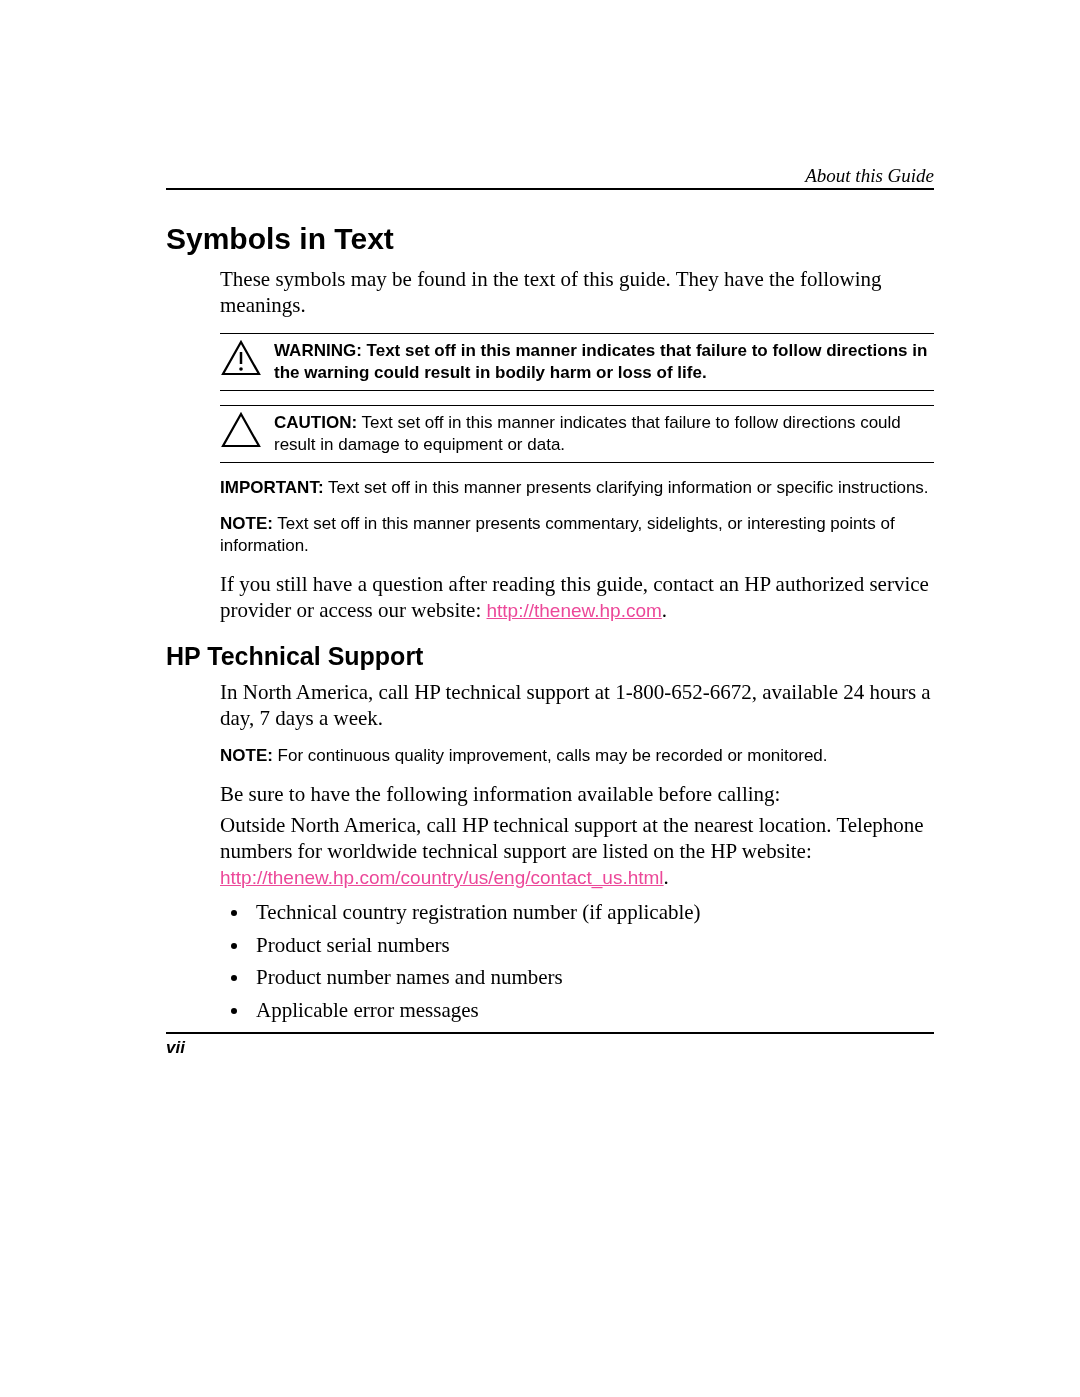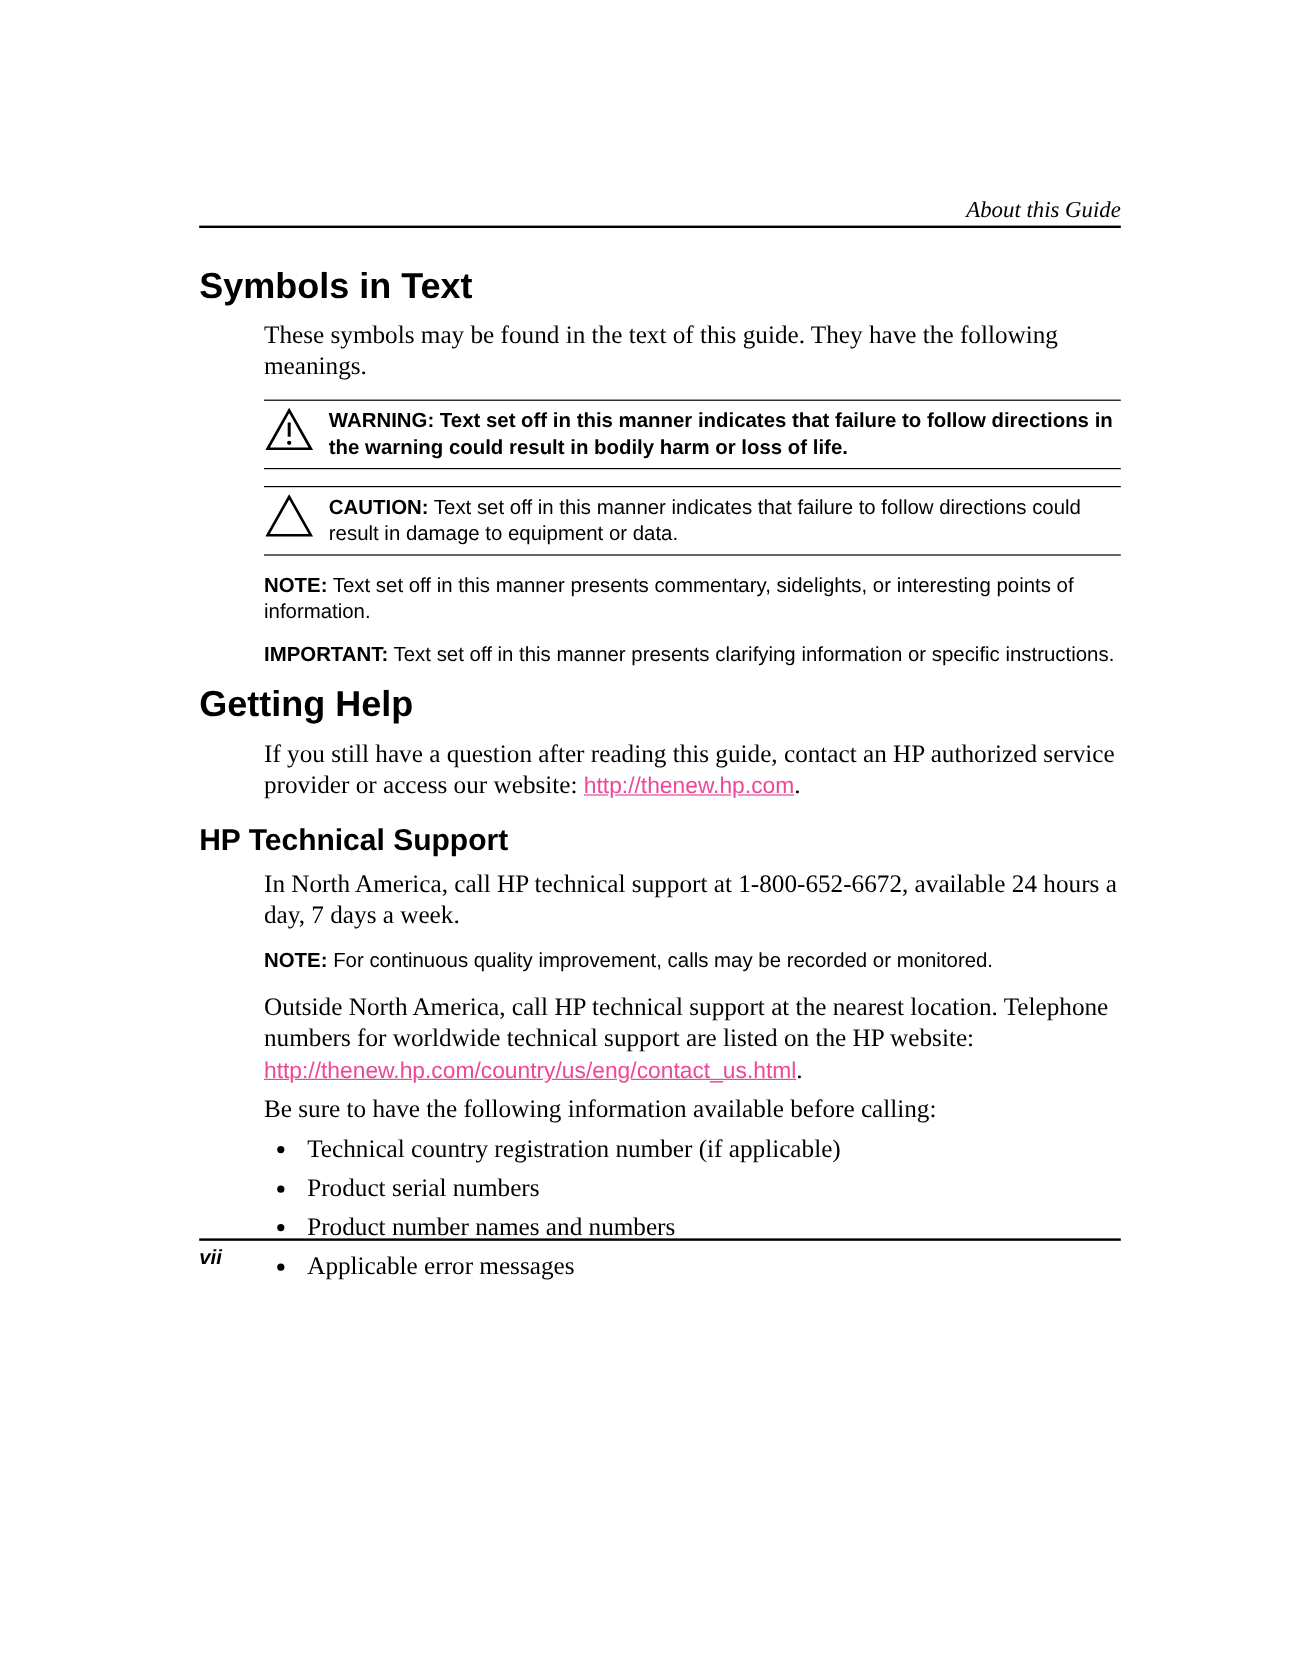--- a/index.html
+++ b/index.html
@@ -131,44 +131,43 @@
           </svg>
         </div>
         <div>
           <span class="label">CAUTION:</span><span> Text set off in this manner indicates that failure to follow directions could result in damage to equipment or data.</span>
         </div>
       </div>
       <div class="rule-bottom"></div>
     </div>
 
     <div class="plain-note">
+      <span class="label">IMPORTANT:</span><span> Text set off in this manner presents clarifying information or specific instructions.</span>
+    </div>
+
+    <div class="plain-note">
       <span class="label">NOTE:</span><span> Text set off in this manner presents commentary, sidelights, or interesting points of information.</span>
     </div>
 
-    <div class="plain-note">
-      <span class="label">IMPORTANT:</span><span> Text set off in this manner presents clarifying information or specific instructions.</span>
-    </div>
-
-    <h1>Getting Help</h1>
     <p class="body-text">
       <span>If you still have a question after reading this guide, contact an HP authorized service provider or access our website: </span><a class="link" href="#" style="font-family:Arial,Helvetica,sans-serif;font-size:19px;">http://thenew.hp.com</a><span>.</span>
     </p>
 
     <h2>HP Technical Support</h2>
     <p class="body-text">In North America, call HP technical support at 1-800-652-6672, available 24 hours a day, 7 days a week.</p>
 
     <div class="plain-note">
       <span class="label">NOTE:</span><span> For continuous quality improvement, calls may be recorded or monitored.</span>
     </div>
 
+    <p class="body-text" style="margin-bottom:4px;">Be sure to have the following information available before calling:</p>
+
     <p class="body-text" style="margin-bottom:6px;">
       <span>Outside North America, call HP technical support at the nearest location. Telephone numbers for worldwide technical support are listed on the HP website: </span><a class="link" href="#" style="font-family:Arial,Helvetica,sans-serif;font-size:19px;">http://thenew.hp.com/country/us/eng/contact_us.html</a><span>.</span>
     </p>
-
-    <p class="body-text" style="margin-bottom:4px;">Be sure to have the following information available before calling:</p>
 
     <ul class="bullets">
       <li>Technical country registration number (if applicable)</li>
       <li>Product serial numbers</li>
       <li>Product number names and numbers</li>
       <li>Applicable error messages</li>
     </ul>
 
   </div>
 

